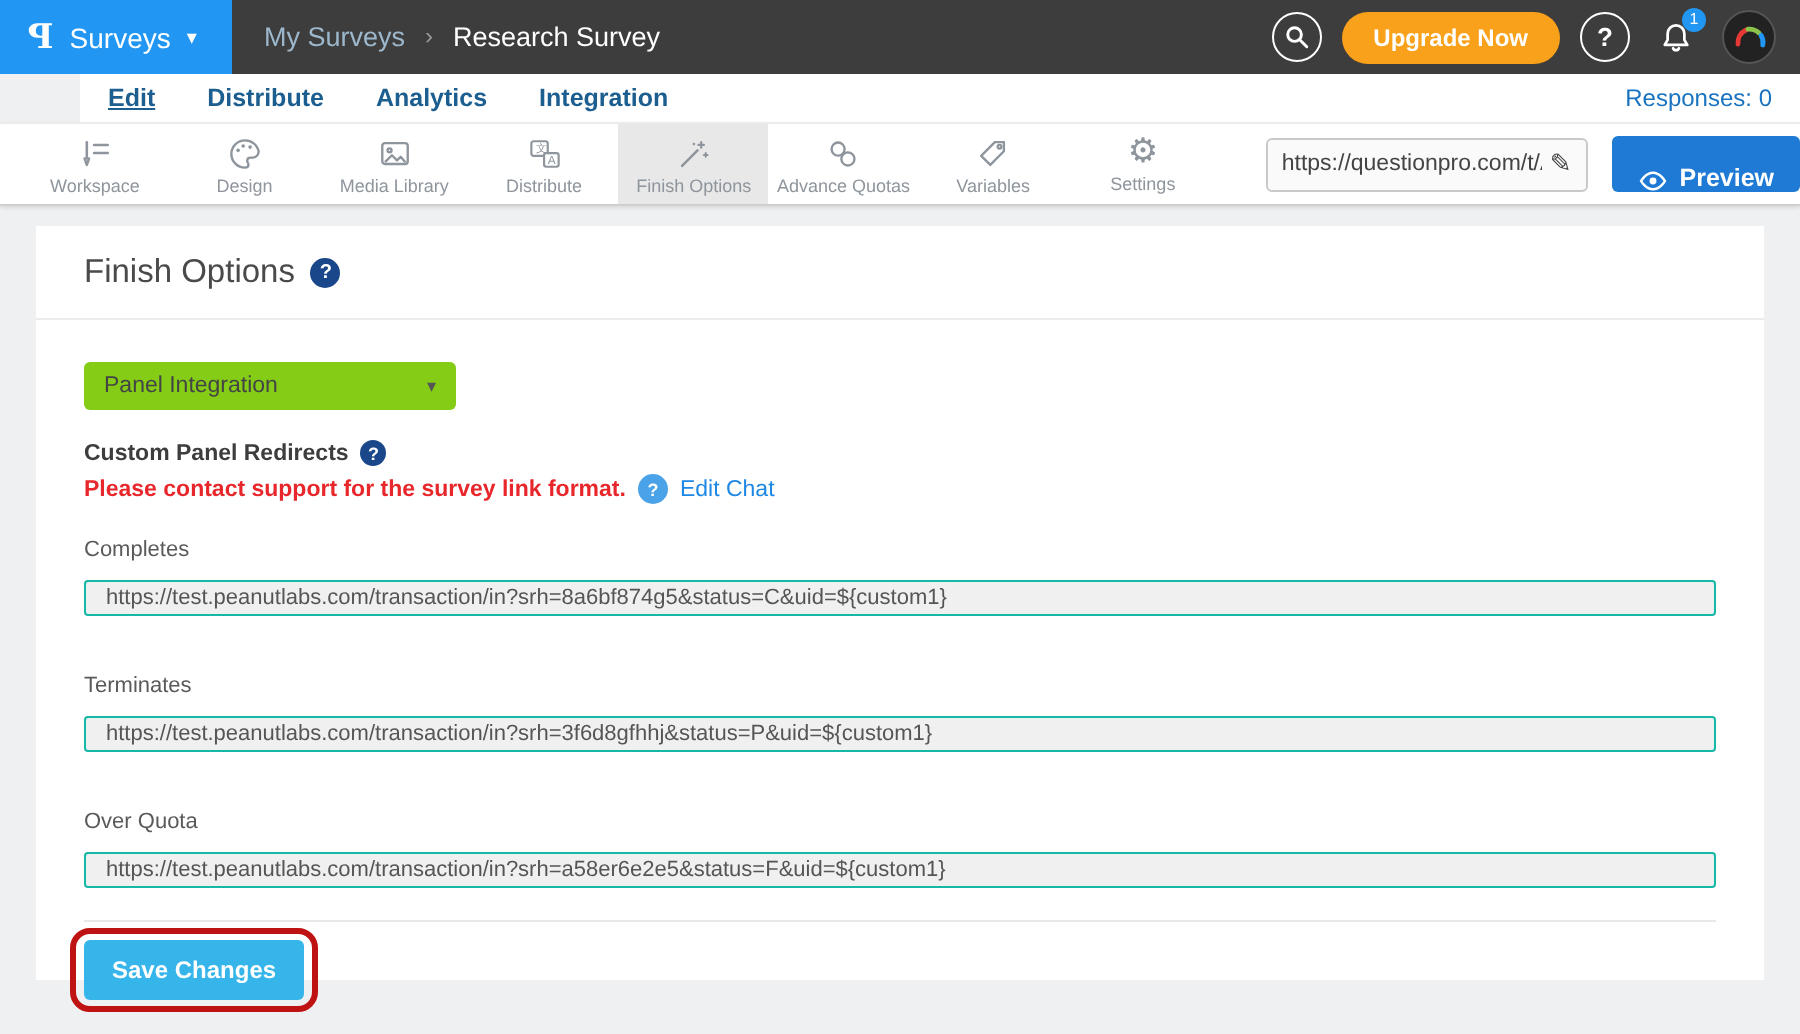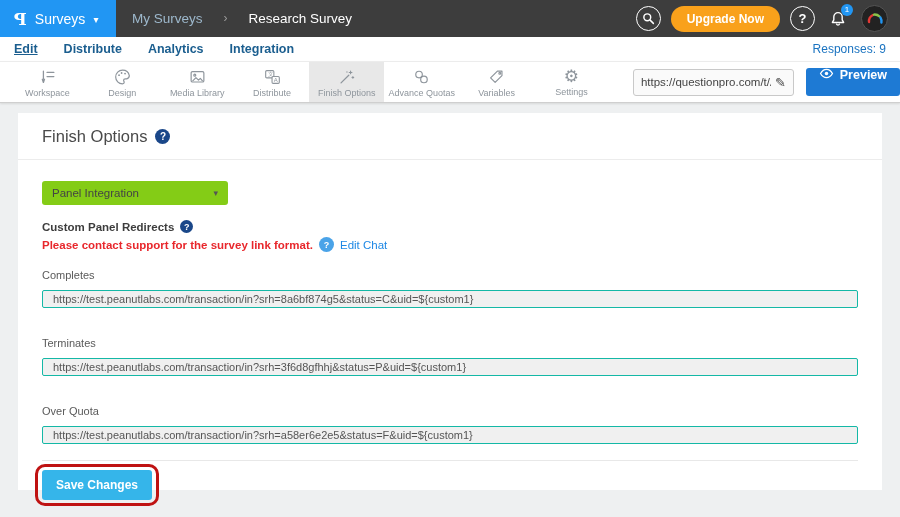--- a/index.html
+++ b/index.html
@@ -5,49 +5,49 @@
   * { margin:0; padding:0; box-sizing:border-box; }
   html,body { width:900px; height:517px; }
   body { font-family:"Liberation Sans", sans-serif; background:#eef0f1; overflow:hidden; }
 
   
   .header { height:37px; background:#3d3d3d; display:flex; align-items:center; }
   .logo-block { width:116px; height:37px; background:#2196f3; display:flex; align-items:center; gap:8px; padding:0 8px 0 14px; cursor:pointer; }
   .logo-letter { color:#fff; font-weight:bold; font-size:17px; transform:scaleX(-1); display:inline-block; font-family:"DejaVu Serif", serif; }
   .product-name { color:#fff; font-size:14px; }
   .caret { color:#fff; font-size:10px; margin-top:1px; }
-  .breadcrumb { display:flex; gap:21px; margin-left:16px; font-size:13.5px; }
+  .breadcrumb { display:flex; gap:10px; margin-left:16px; font-size:13.5px; }
   .crumb-parent { color:#9db8cc; cursor:pointer; }
   .crumb-sep { color:#9a9a9a; font-size:12px; }
   .crumb-current { color:#ffffff; }
   .header-right { margin-left:auto; display:flex; align-items:center; gap:10px; padding-right:12px; }
   .circle-btn { width:25px; height:25px; border:1.6px solid #fff; border-radius:50%; display:flex; align-items:center; justify-content:center; cursor:pointer; color:#fff; }
   .upgrade-btn { background:#f9a11b; color:#fff; font-size:12px; font-weight:bold; border:none; border-radius:14px; padding:6px 16px; cursor:pointer; }
   .bell-wrap { position:relative; width:26px; height:26px; display:flex; align-items:center; justify-content:center; cursor:pointer; }
   .badge { position:absolute; top:-2px; right:-2px; background:#2196f3; color:#fff; font-size:8px; width:12px; height:12px; border-radius:50%; display:flex; align-items:center; justify-content:center; }
   .avatar { width:27px; height:27px; border-radius:50%; background:#222; border:1.5px solid #555; display:flex; align-items:center; justify-content:center; cursor:pointer; overflow:hidden; }
 
   
-  .nav-row { height:24px; background:#fff; display:flex; align-items:center; padding:0 14px; }
+  .nav-row { height:24px; background:#fff; display:flex; align-items:center; padding:0 14px;margin-left:40px; }
   .nav-links { display:flex; gap:26px; }
   .nav-link { font-size:12.5px; color:#1b5e8f; font-weight:bold; cursor:pointer; text-decoration:none; }
   .nav-link.active { text-decoration:underline; }
   .responses { margin-left:auto; font-size:12px; color:#1a73c0; }
 
   
   .toolbar { height:42px; background:#fff; border-top:1px solid #ececec; border-bottom:1px solid #cfcfcf; box-shadow:0 1px 2px rgba(0,0,0,.10); display:flex; align-items:stretch; padding-left:10px; position:relative; z-index:2; }
   .tool { width:80px; display:flex; flex-direction:column; align-items:center; justify-content:center; gap:1px; cursor:pointer; }
   .tool.active { background:#e8e8e8; }
   .tool svg { display:block; }
   .tool-label { font-size:9px; color:#8e959c; white-space:nowrap; }
   .gear-glyph { font-family:"DejaVu Sans", sans-serif; font-size:17px; color:#8e959c; line-height:19px; }
   .url-box { align-self:center; margin-left:24px; width:168px; height:27px; border:1px solid #c9c9c9; border-radius:3px; background:#fafafa; display:flex; align-items:center; padding:0 7px; gap:4px; }
   .url-input { flex:1; border:none; background:transparent; font-size:11.5px; color:#444; font-family:"Liberation Sans", sans-serif; overflow:hidden; white-space:nowrap; outline:none; width:130px; }
   .pencil { font-family:"DejaVu Sans", sans-serif; color:#444; font-size:13px; cursor:pointer; }
-  .preview-btn { align-self:center; margin-left:12px; background:#1e7ad4; color:#fff; border:none; border-radius:3px; height:28px; padding:0 13px; font-size:12.5px; font-weight:bold; display:flex; align-items:flex-start; gap:6px; cursor:pointer; }
+  .preview-btn { align-self:center; margin-left:12px; background:#1e7ad4; color:#fff; border:none; border-radius:3px; height:28px; padding:0 13px; font-size:12.5px; font-weight:bold; display:flex; align-items:flex-end; gap:6px; cursor:pointer; }
 
   
   .content { padding:10px 18px 0; }
   .card { background:#fff; height:377px; }
   .card-header { padding:14px 24px 13px; border-bottom:1px solid #ececec; display:flex; align-items:center; gap:8px; }
   .card-title { font-size:16.5px; color:#4a4a4a; }
   .help-dark { width:15px; height:15px; border-radius:50%; background:#1a4789; color:#fff; font-size:10px; font-weight:bold; display:inline-flex; align-items:center; justify-content:center; cursor:pointer; }
   .help-sm { width:13px; height:13px; font-size:9px; }
   .card-body { padding:21px 24px 0; }
   .dropdown { width:186px; height:24px; background:#84cc16; border-radius:3px; display:flex; align-items:center; justify-content:space-between; padding:0 10px; font-size:11.5px; color:#444; cursor:pointer; margin-bottom:15px; }
@@ -107,21 +107,21 @@
   </div>
 </div>
 
 <div class="nav-row">
   <div class="nav-links">
     <a class="nav-link active">Edit</a>
     <a class="nav-link">Distribute</a>
     <a class="nav-link">Analytics</a>
     <a class="nav-link">Integration</a>
   </div>
-  <span class="responses">Responses: 9</span>
+  <span class="responses">Responses: 0</span>
 </div>
 
 <div class="toolbar">
 
   <div class="tool">
     <svg width="21" height="20" viewBox="0 0 22 22" fill="none" stroke="#8e959c" stroke-width="1.4" stroke-linecap="round">
       <line x1="6.5" y1="4.5" x2="6.5" y2="13.5"></line>
         <path d="M5.3 13.5 L6.5 17 L7.7 13.5" stroke-linejoin="round"></path>
       <line x1="10.5" y1="6" x2="18" y2="6"></line>
         <line x1="10.5" y1="10.5" x2="18" y2="10.5"></line>

